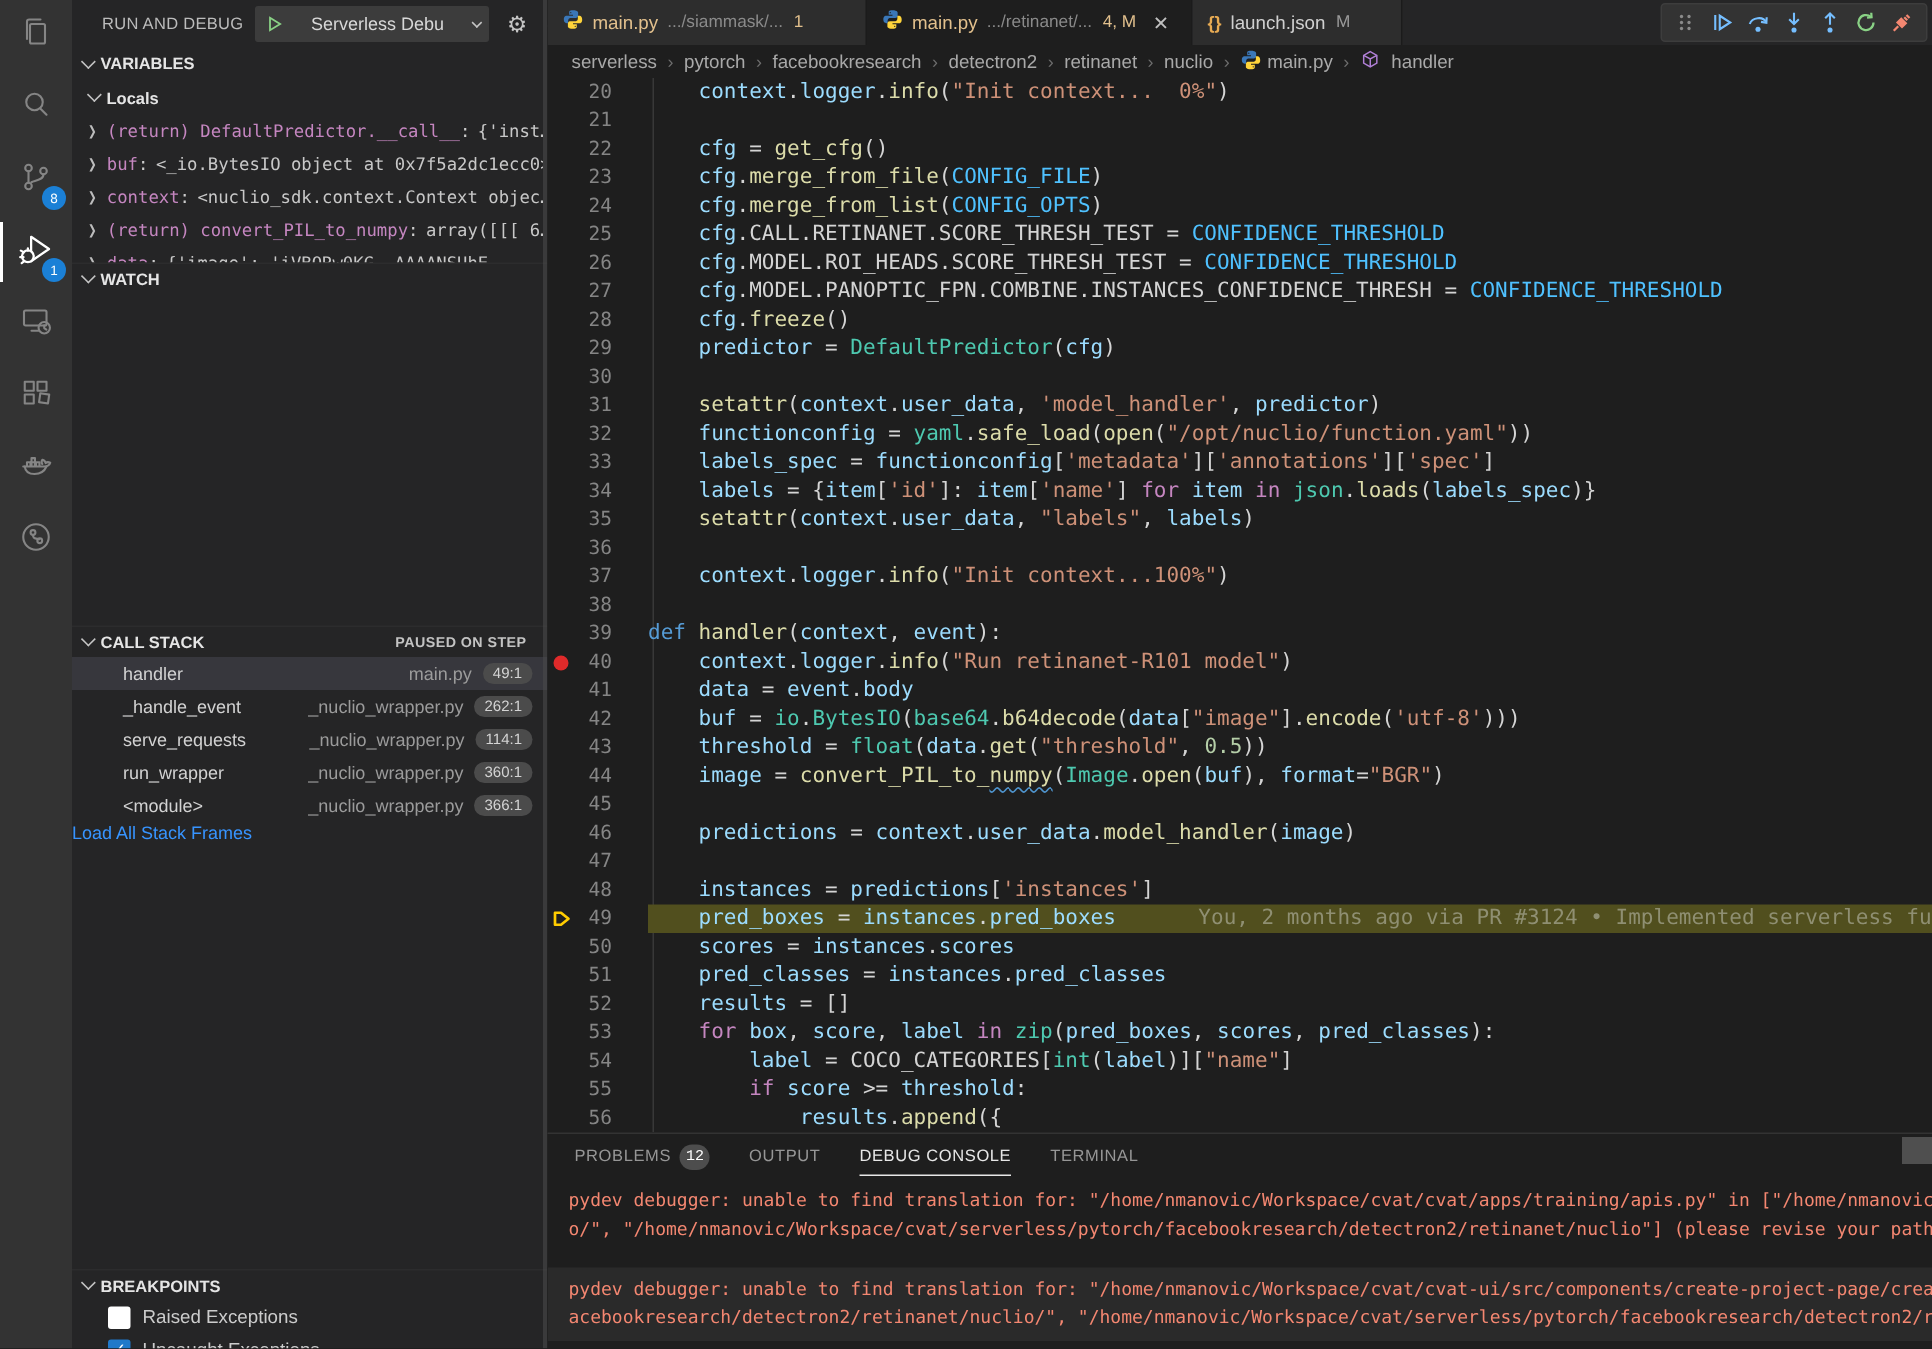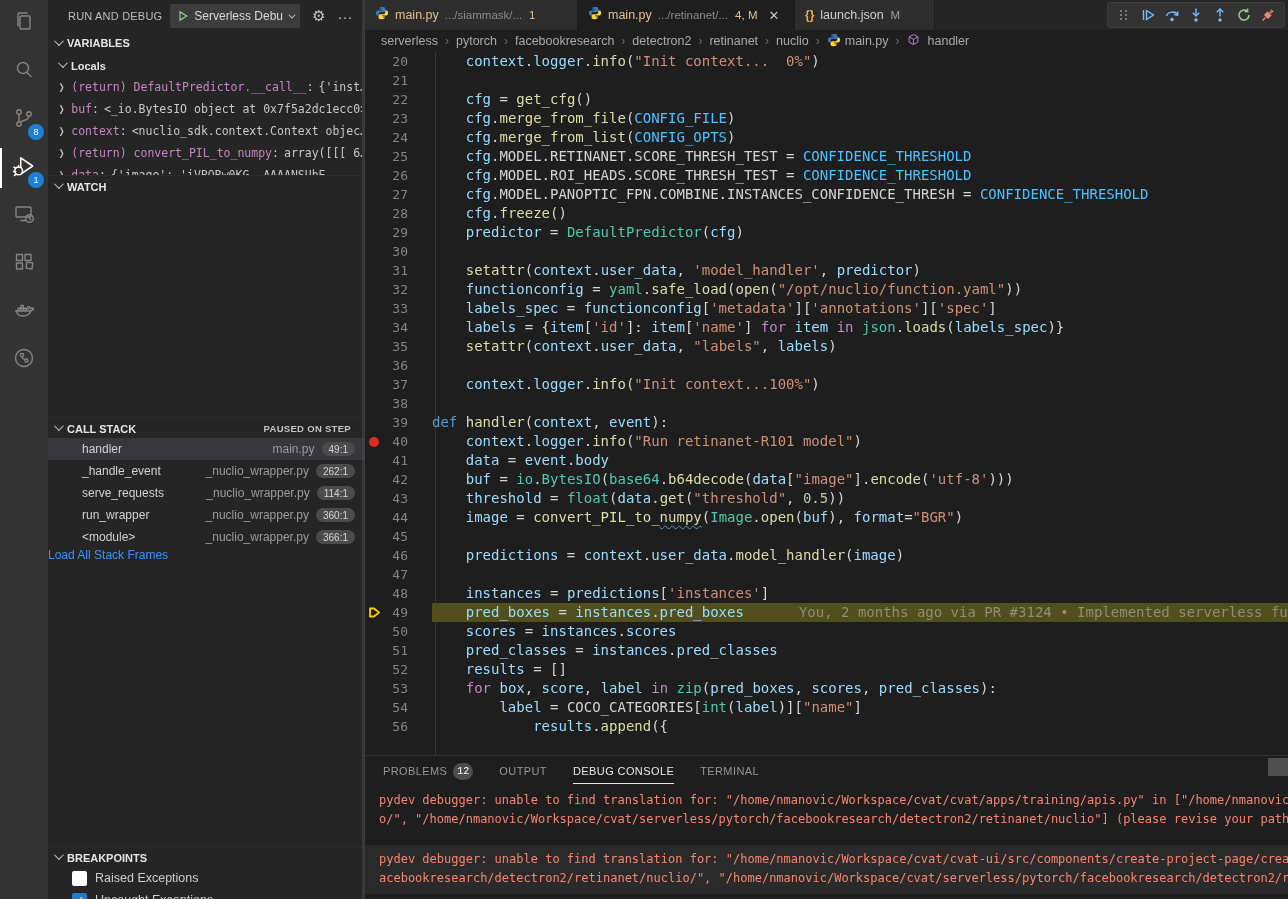--- a/index.html
+++ b/index.html
@@ -14,21 +14,21 @@
   .act-item.active svg { stroke:#ffffff; }
   .act-item.active::before { content:""; position:absolute; left:0; top:4px; bottom:4px; width:2px; background:#ffffff; }
   .act-badge { position:absolute; right:4px; bottom:4px; min-width:16px; height:16px; border-radius:9px;
     background:#1b80d6; color:#fff; font-size:9px; display:flex; align-items:center; justify-content:center; padding:0 3px; }
 
   
   .sidebar { position:absolute; left:48px; top:0; width:317px; height:899px; background:#252526; overflow:hidden; }
   .sidebar-scroll { position:absolute; right:0; top:0; width:3px; height:899px; background:#4d4d4d; opacity:.55; }
   .side-top { position:absolute; left:0; top:0; width:317px; height:32px; display:flex; align-items:center; }
   .side-title { color:#bcbcbc; font-size:11px; margin-left:20px; letter-spacing:.2px; white-space:nowrap; }
-  .launch-select { display:flex; align-items:center; gap:5px; margin-left:8px; background:#3c3c3c; border:1px solid #3c3c3c;
+  .launch-select { display:flex; align-items:center; gap:18px; margin-left:8px; background:#3c3c3c; border:1px solid #3c3c3c;
     height:24px; padding:0 6px; border-radius:2px; cursor:pointer; }
   .launch-label { color:#d8d8d8; font-size:12px; white-space:nowrap; }
   .chev { display:inline-block; width:7px; height:7px; border-right:1.4px solid #c5c5c5; border-bottom:1.4px solid #c5c5c5; }
   .chev.down { transform:rotate(45deg) translateY(-2px); }
   .chev.small { width:5px; height:5px; }
   .icon-btn { color:#c5c5c5; font-size:15px; margin-left:12px; cursor:pointer; }
 
   .sec-h { position:absolute; left:0; width:317px; height:22px; display:flex; align-items:center; cursor:pointer;
     color:#e5e5e5; font-size:11px; font-weight:700; border-top:1px solid #2c2c2d; }
   .sec-h .chev { margin:0 6px 2px 6px; }
@@ -437,21 +437,21 @@
           <div class="ct"><span class="tk-w">    </span><span class="tk-v">cfg</span><span class="tk-w">.</span><span class="tk-f">merge_from_file</span><span class="tk-w">(</span><span class="tk-c">CONFIG_FILE</span><span class="tk-w">)</span></div>
         </div>
         <div class="cline">
           <div class="g"></div>
           <div class="num">24</div>
           <div class="ct"><span class="tk-w">    </span><span class="tk-v">cfg</span><span class="tk-w">.</span><span class="tk-f">merge_from_list</span><span class="tk-w">(</span><span class="tk-c">CONFIG_OPTS</span><span class="tk-w">)</span></div>
         </div>
         <div class="cline">
           <div class="g"></div>
           <div class="num">25</div>
-          <div class="ct"><span class="tk-w">    </span><span class="tk-v">cfg</span><span class="tk-w">.MODEL.RETINANET.SCORE_THRESH_TEST = </span><span class="tk-c">CONFIDENCE_THRESHOLD</span></div>
+          <div class="ct"><span class="tk-w">    </span><span class="tk-v">cfg</span><span class="tk-w">.CALL.RETINANET.SCORE_THRESH_TEST = </span><span class="tk-c">CONFIDENCE_THRESHOLD</span></div>
         </div>
         <div class="cline">
           <div class="g"></div>
           <div class="num">26</div>
           <div class="ct"><span class="tk-w">    </span><span class="tk-v">cfg</span><span class="tk-w">.MODEL.ROI_HEADS.SCORE_THRESH_TEST = </span><span class="tk-c">CONFIDENCE_THRESHOLD</span></div>
         </div>
         <div class="cline">
           <div class="g"></div>
           <div class="num">27</div>
           <div class="ct"><span class="tk-w">    </span><span class="tk-v">cfg</span><span class="tk-w">.MODEL.PANOPTIC_FPN.COMBINE.INSTANCES_CONFIDENCE_THRESH = </span><span class="tk-c">CONFIDENCE_THRESHOLD</span></div>
@@ -592,20 +592,25 @@
           <div class="num">53</div>
           <div class="ct"><span class="tk-w">    </span><span class="tk-kc">for</span><span class="tk-w"> </span><span class="tk-v">box</span><span class="tk-w">, </span><span class="tk-v">score</span><span class="tk-w">, </span><span class="tk-v">label</span><span class="tk-w"> </span><span class="tk-kc">in</span><span class="tk-w"> </span><span class="tk-m">zip</span><span class="tk-w">(</span><span class="tk-v">pred_boxes</span><span class="tk-w">, </span><span class="tk-v">scores</span><span class="tk-w">, </span><span class="tk-v">pred_classes</span><span class="tk-w">):</span></div>
         </div>
         <div class="cline">
           <div class="g"></div>
           <div class="num">54</div>
           <div class="ct"><span class="tk-w">        </span><span class="tk-v">label</span><span class="tk-w"> = </span><span class="tk-w">COCO_CATEGORIES</span><span class="tk-w">[</span><span class="tk-m">int</span><span class="tk-w">(</span><span class="tk-v">label</span><span class="tk-w">)][</span><span class="tk-s">"name"</span><span class="tk-w">]</span></div>
         </div>
         <div class="cline">
           <div class="g"></div>
+          <div class="num">55</div>
+          <div class="ct"><span class="tk-w">        </span><span class="tk-kc">if</span><span class="tk-w"> </span><span class="tk-v">score</span><span class="tk-w"> &gt;= </span><span class="tk-v">threshold</span><span class="tk-w">:</span></div>
+        </div>
+        <div class="cline">
+          <div class="g"></div>
           <div class="num">56</div>
           <div class="ct"><span class="tk-w">            </span><span class="tk-v">results</span><span class="tk-w">.</span><span class="tk-f">append</span><span class="tk-w">({</span></div>
         </div>
       </div>
   </div>
 
   <div class="panel">
     <div class="panel-tabs" id="panelTabs">
         <div class="ptab">
           <span class="ptab-label">PROBLEMS</span>

